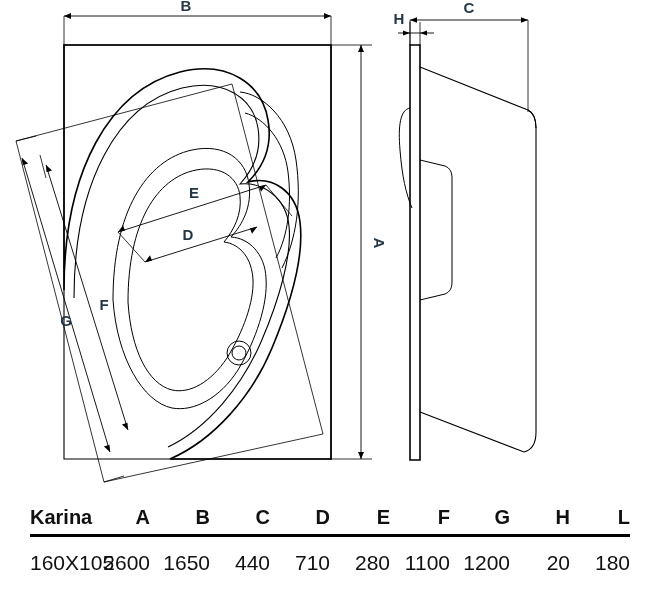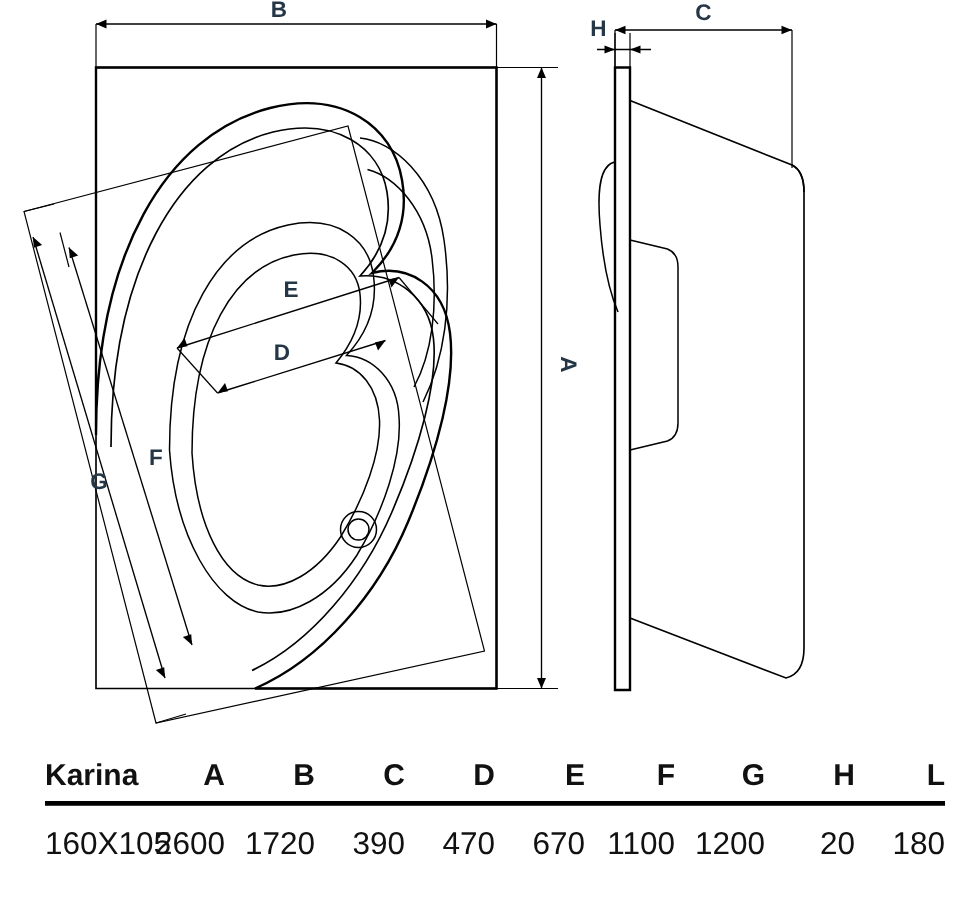--- a/index.html
+++ b/index.html
@@ -246,24 +246,24 @@
         <th>F</th>
         <th>G</th>
         <th>H</th>
         <th>L</th>
       </tr>
     </thead>
     <tbody>
       <tr>
         <td class="model-col">160X105</td>
         <td>2600</td>
-        <td>1720</td>
-        <td>390</td>
-        <td>470</td>
-        <td>670</td>
+        <td>1650</td>
+        <td>440</td>
+        <td>710</td>
+        <td>280</td>
         <td>1100</td>
         <td>1200</td>
         <td>20</td>
         <td>180</td>
       </tr>
     </tbody>
   </table>
 </div>
 
 </body></html>

